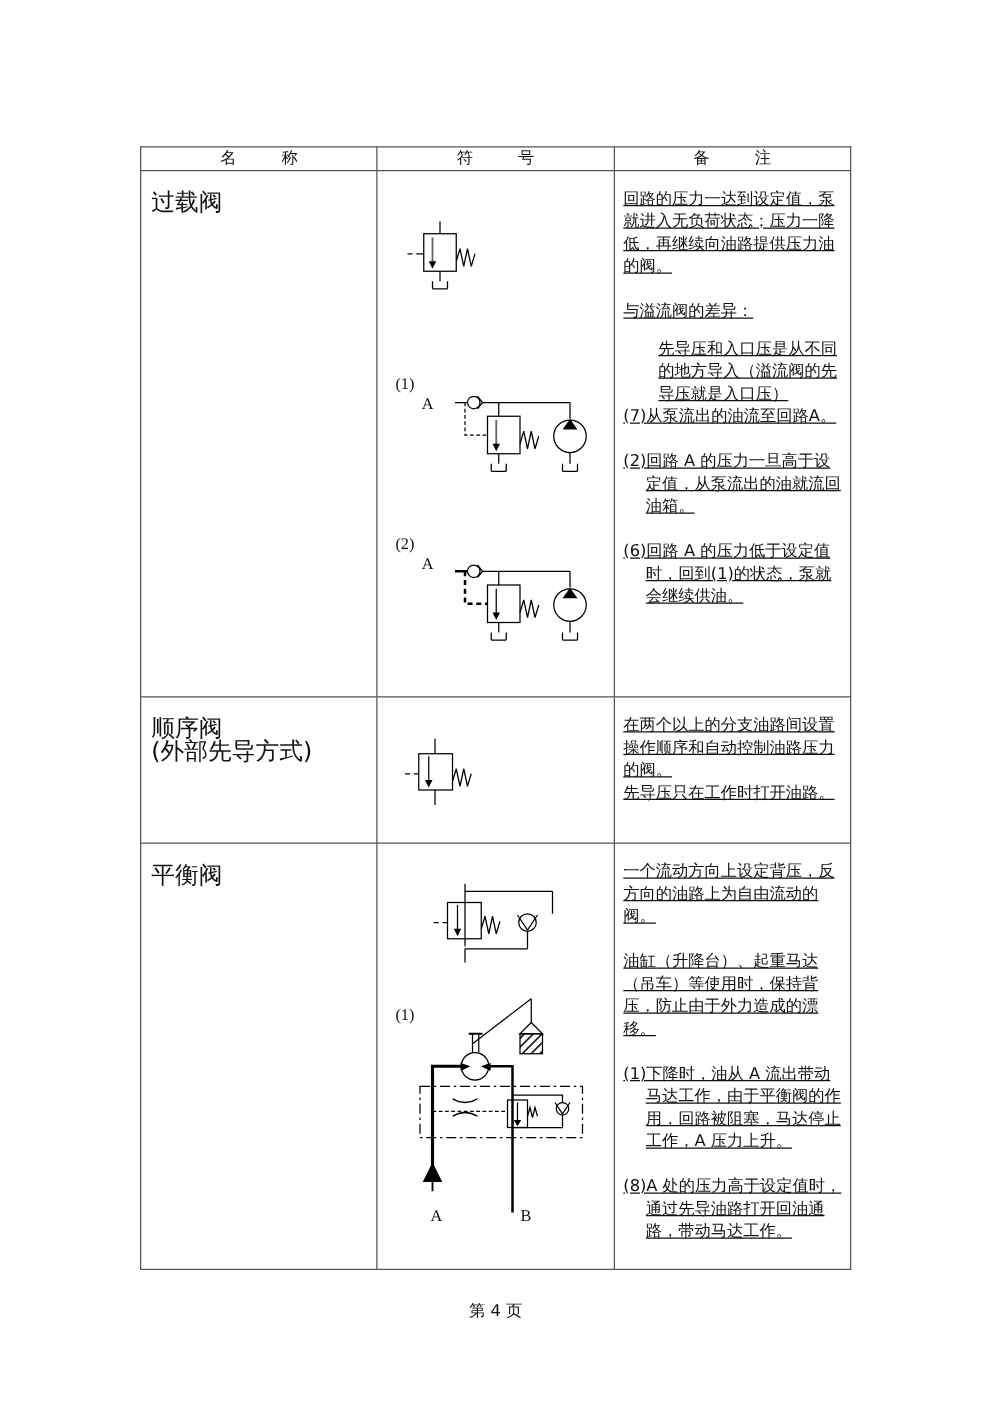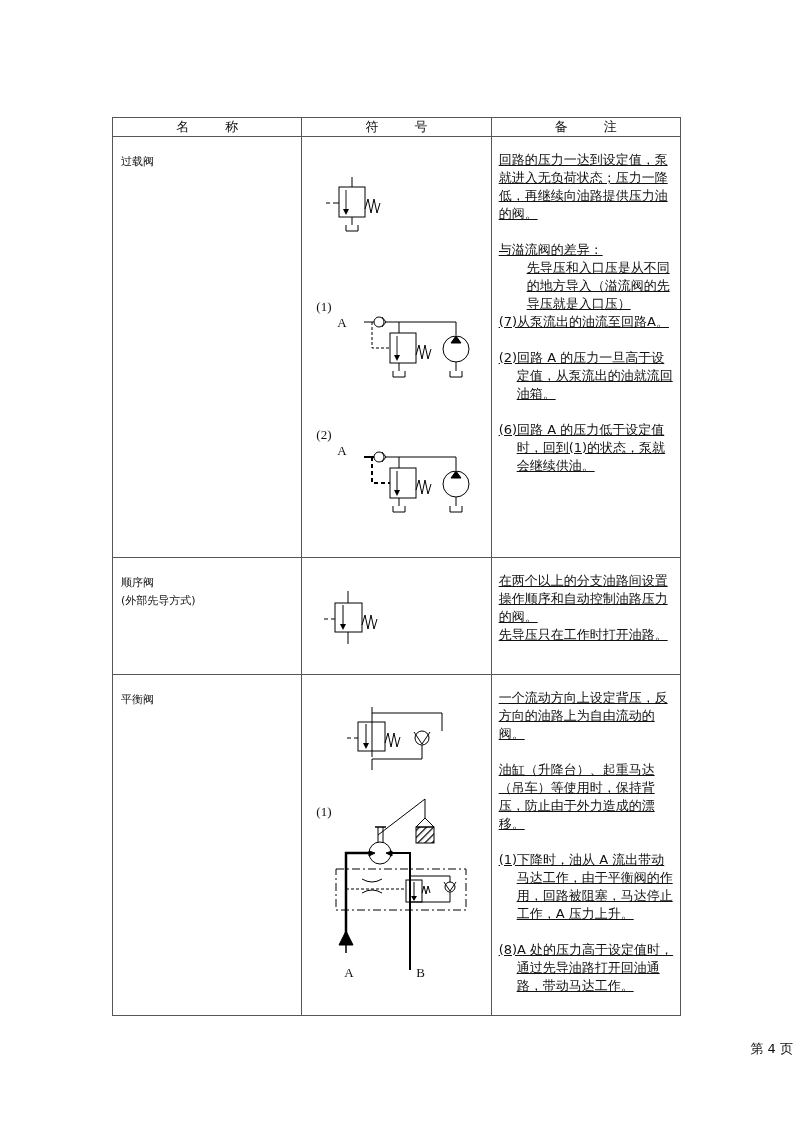--- a/index.html
+++ b/index.html
@@ -6,29 +6,29 @@
   body { width: 793px; height: 1122px; position: relative; font-family: "DejaVu Sans", "Liberation Sans", sans-serif; color: #111; }
   .page { position: absolute; left: 0; top: 0; width: 793px; height: 838px; }
   table.spec { position: absolute; left: 112px; top: 117px; width: 569px; border-collapse: collapse; table-layout: fixed; }
   table.spec td, table.spec th { border: 1px solid #555; vertical-align: top; padding: 0; font-weight: normal; }
   table.spec th { height: 18px; font-size: 13px; text-align: center; line-height: 18px; letter-spacing: 0; }
   .col-name { width: 189px; }
   .col-sym { width: 189px; }
   .col-note { width: 189px; }
   .hdr span { display: inline-block; }
   .hdr .gap { width: 36px; }
-  .name-cell { font-size: 11px; line-height: 18px; padding: 16px 8px 0 8px !important; }
+  .name-cell { font-size: 19px; line-height: 18px; padding: 16px 8px 0 8px !important; }
   .note-cell { font-size: 13px; line-height: 18px; padding: 14px 6px 0 7px !important; }
   .note-cell p { margin: 0 0 18px 0; text-decoration: underline; }
   .note-cell .indent { padding-left: 28px; margin-bottom: 0; }
   .note-cell .hang { padding-left: 18px; text-indent: -18px; margin-bottom: 18px; }
   .sym-cell { position: relative; }
   .sym-cell svg { position: absolute; left: 0; top: 0; }
   .lbl { font-family: "Liberation Serif", "DejaVu Serif", serif; font-size: 13px; }
-  .footer { position: absolute; left: 0; width: 793px; top: 1040px; text-align: right; font-size: 13px; }
+  .footer { position: absolute; left: 0; width: 793px; top: 1040px; text-align: center; font-size: 13px; }
 </style>
 </head>
 <body>
 
 <div class="page">
   <table class="spec">
     <colgroup>
       <col class="col-name">
         <col class="col-sym">
         <col class="col-note">
@@ -115,21 +115,21 @@
             <line x1="160" y1="369" x2="160" y2="375"></line>
           </g>
         </svg>
         <div class="lbl" style="position:absolute;left:14px;top:162px;">(1)</div>
         <div class="lbl" style="position:absolute;left:35px;top:178px;">A</div>
         <div class="lbl" style="position:absolute;left:14px;top:290px;">(2)</div>
         <div class="lbl" style="position:absolute;left:35px;top:306px;">A</div>
       </td>
       <td class="note-cell">
         <p>回路的压力一达到设定值，泵就进入无负荷状态；压力一降低，再继续向油路提供压力油的阀。</p>
-        <p style="margin-bottom:0">与溢流阀的差异：</p>
+        <p style="margin-bottom:12px">与溢流阀的差异：</p>
         <p class="indent">先导压和入口压是从不同的地方导入（溢流阀的先导压就是入口压）</p>
         <p class="hang">(7)从泵流出的油流至回路A。</p>
         <p class="hang">(2)回路 A 的压力一旦高于设定值，从泵流出的油就流回油箱。</p>
         <p class="hang">(6)回路 A 的压力低于设定值时，回到(1)的状态，泵就会继续供油。</p>
       </td>
     </tr>
 
     <tr style="height:117px">
       <td class="name-cell">
         <div>顺序阀</div>

